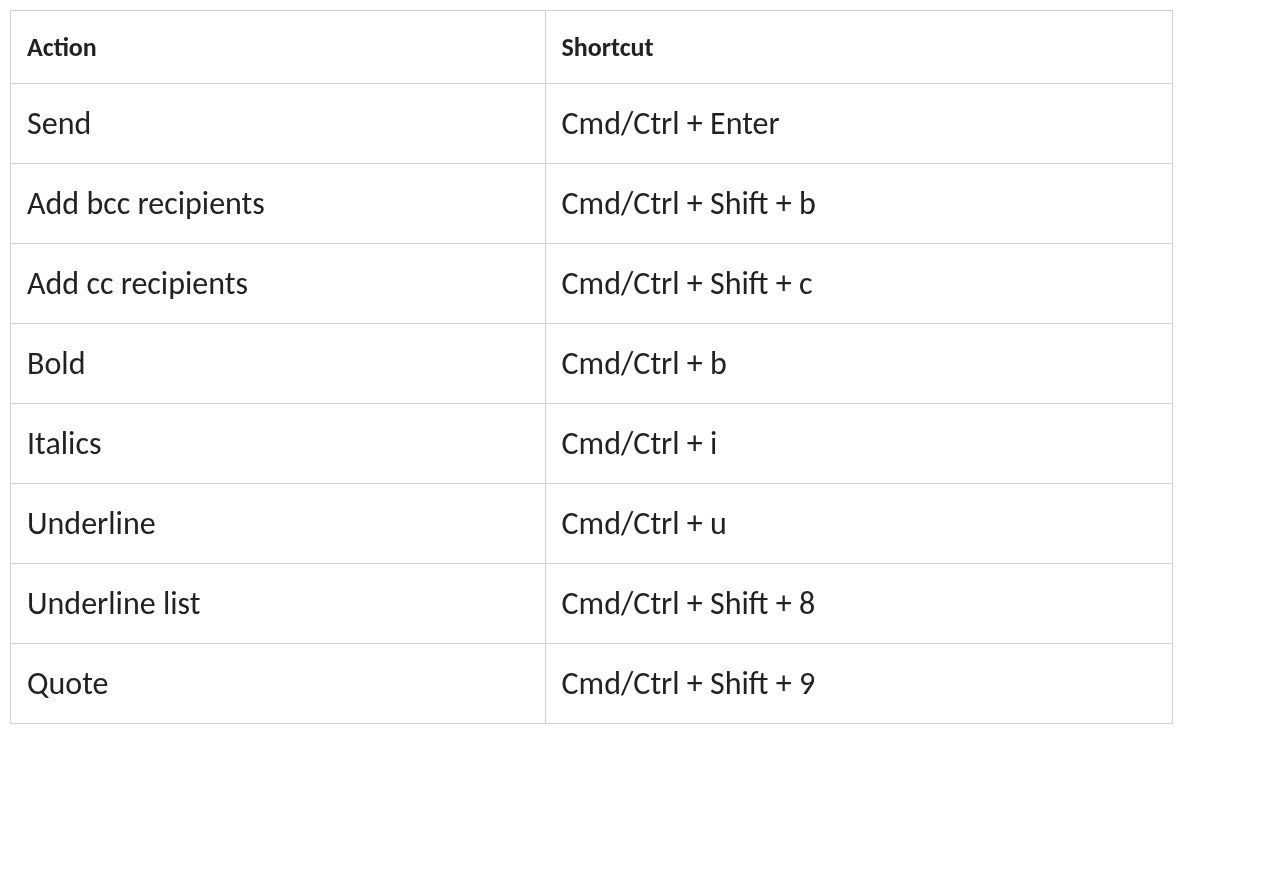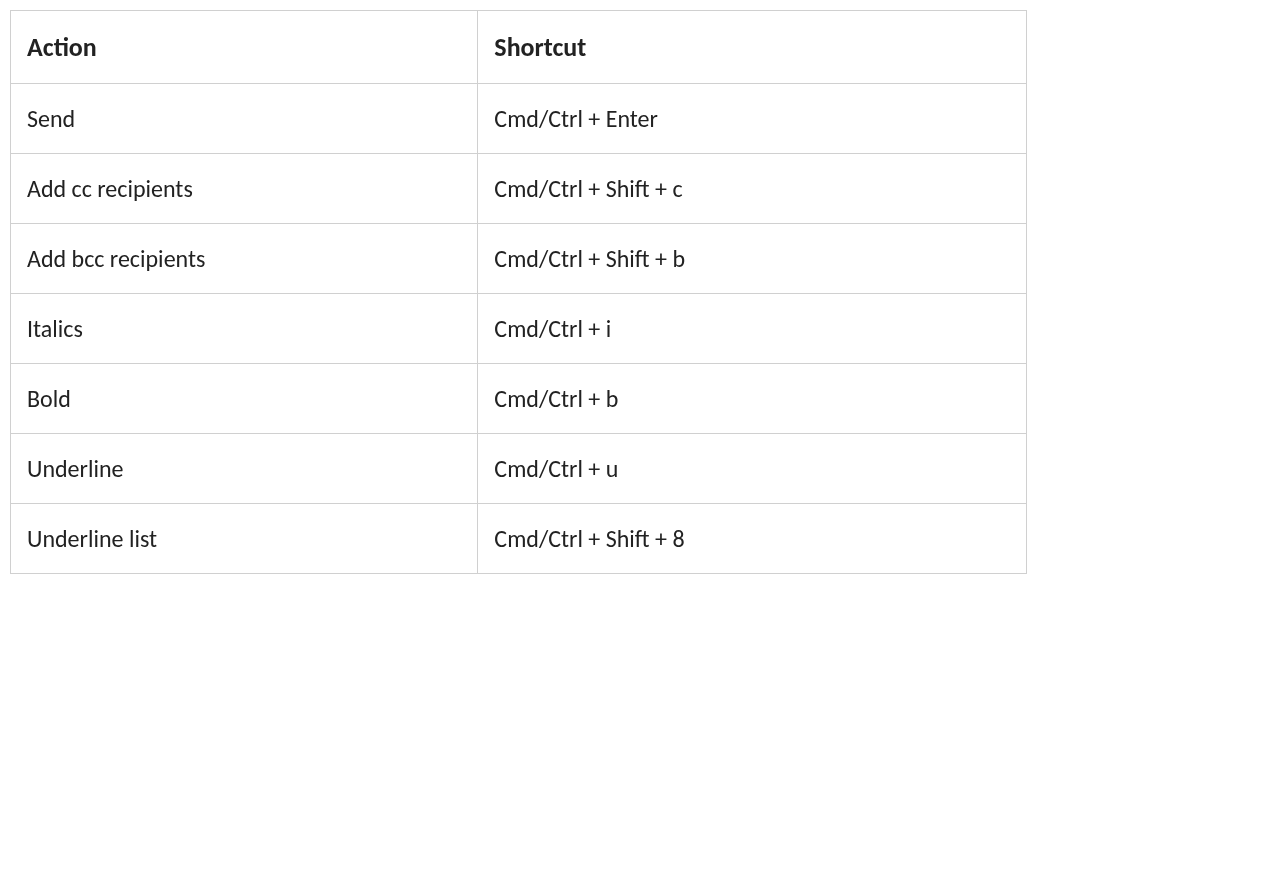--- a/index.html
+++ b/index.html
@@ -8,28 +8,28 @@
       box-sizing: border-box;
     }
     body {
       font-family: Calibri, "Segoe UI", Arial, sans-serif;
       background: #ffffff;
       padding: 10px;
       width: 1280px;
     }
     table {
       border-collapse: collapse;
-      width: 1017px;
+      width: 1163px;
       table-layout: fixed;
     }
     th, td {
       border: 1px solid #d0d0d0;
       padding: 20px 16px;
       text-align: left;
-      font-size: 24px;
+      font-size: 32px;
       color: #222222;
       vertical-align: middle;
     }
     th {
       font-weight: 700;
       font-size: 26px;
     }
     col.col-action {
       width: 46%;
     }
@@ -50,37 +50,41 @@
       <th>Action</th>
       <th>Shortcut</th>
     </tr>
   </thead>
   <tbody>
     <tr>
       <td>Send</td>
       <td>Cmd/Ctrl + Enter</td>
     </tr>
     <tr>
+      <td>Add bcc recipients</td>
+      <td>Cmd/Ctrl + Shift + b</td>
+    </tr>
+    <tr>
       <td>Add cc recipients</td>
       <td>Cmd/Ctrl + Shift + c</td>
     </tr>
     <tr>
-      <td>Add bcc recipients</td>
-      <td>Cmd/Ctrl + Shift + b</td>
+      <td>Bold</td>
+      <td>Cmd/Ctrl + b</td>
     </tr>
     <tr>
       <td>Italics</td>
       <td>Cmd/Ctrl + i</td>
-    </tr>
-    <tr>
-      <td>Bold</td>
-      <td>Cmd/Ctrl + b</td>
     </tr>
     <tr>
       <td>Underline</td>
       <td>Cmd/Ctrl + u</td>
     </tr>
     <tr>
       <td>Underline list</td>
       <td>Cmd/Ctrl + Shift + 8</td>
     </tr>
+    <tr>
+      <td>Quote</td>
+      <td>Cmd/Ctrl + Shift + 9</td>
+    </tr>
   </tbody>
 </table>
 
 </body></html>

